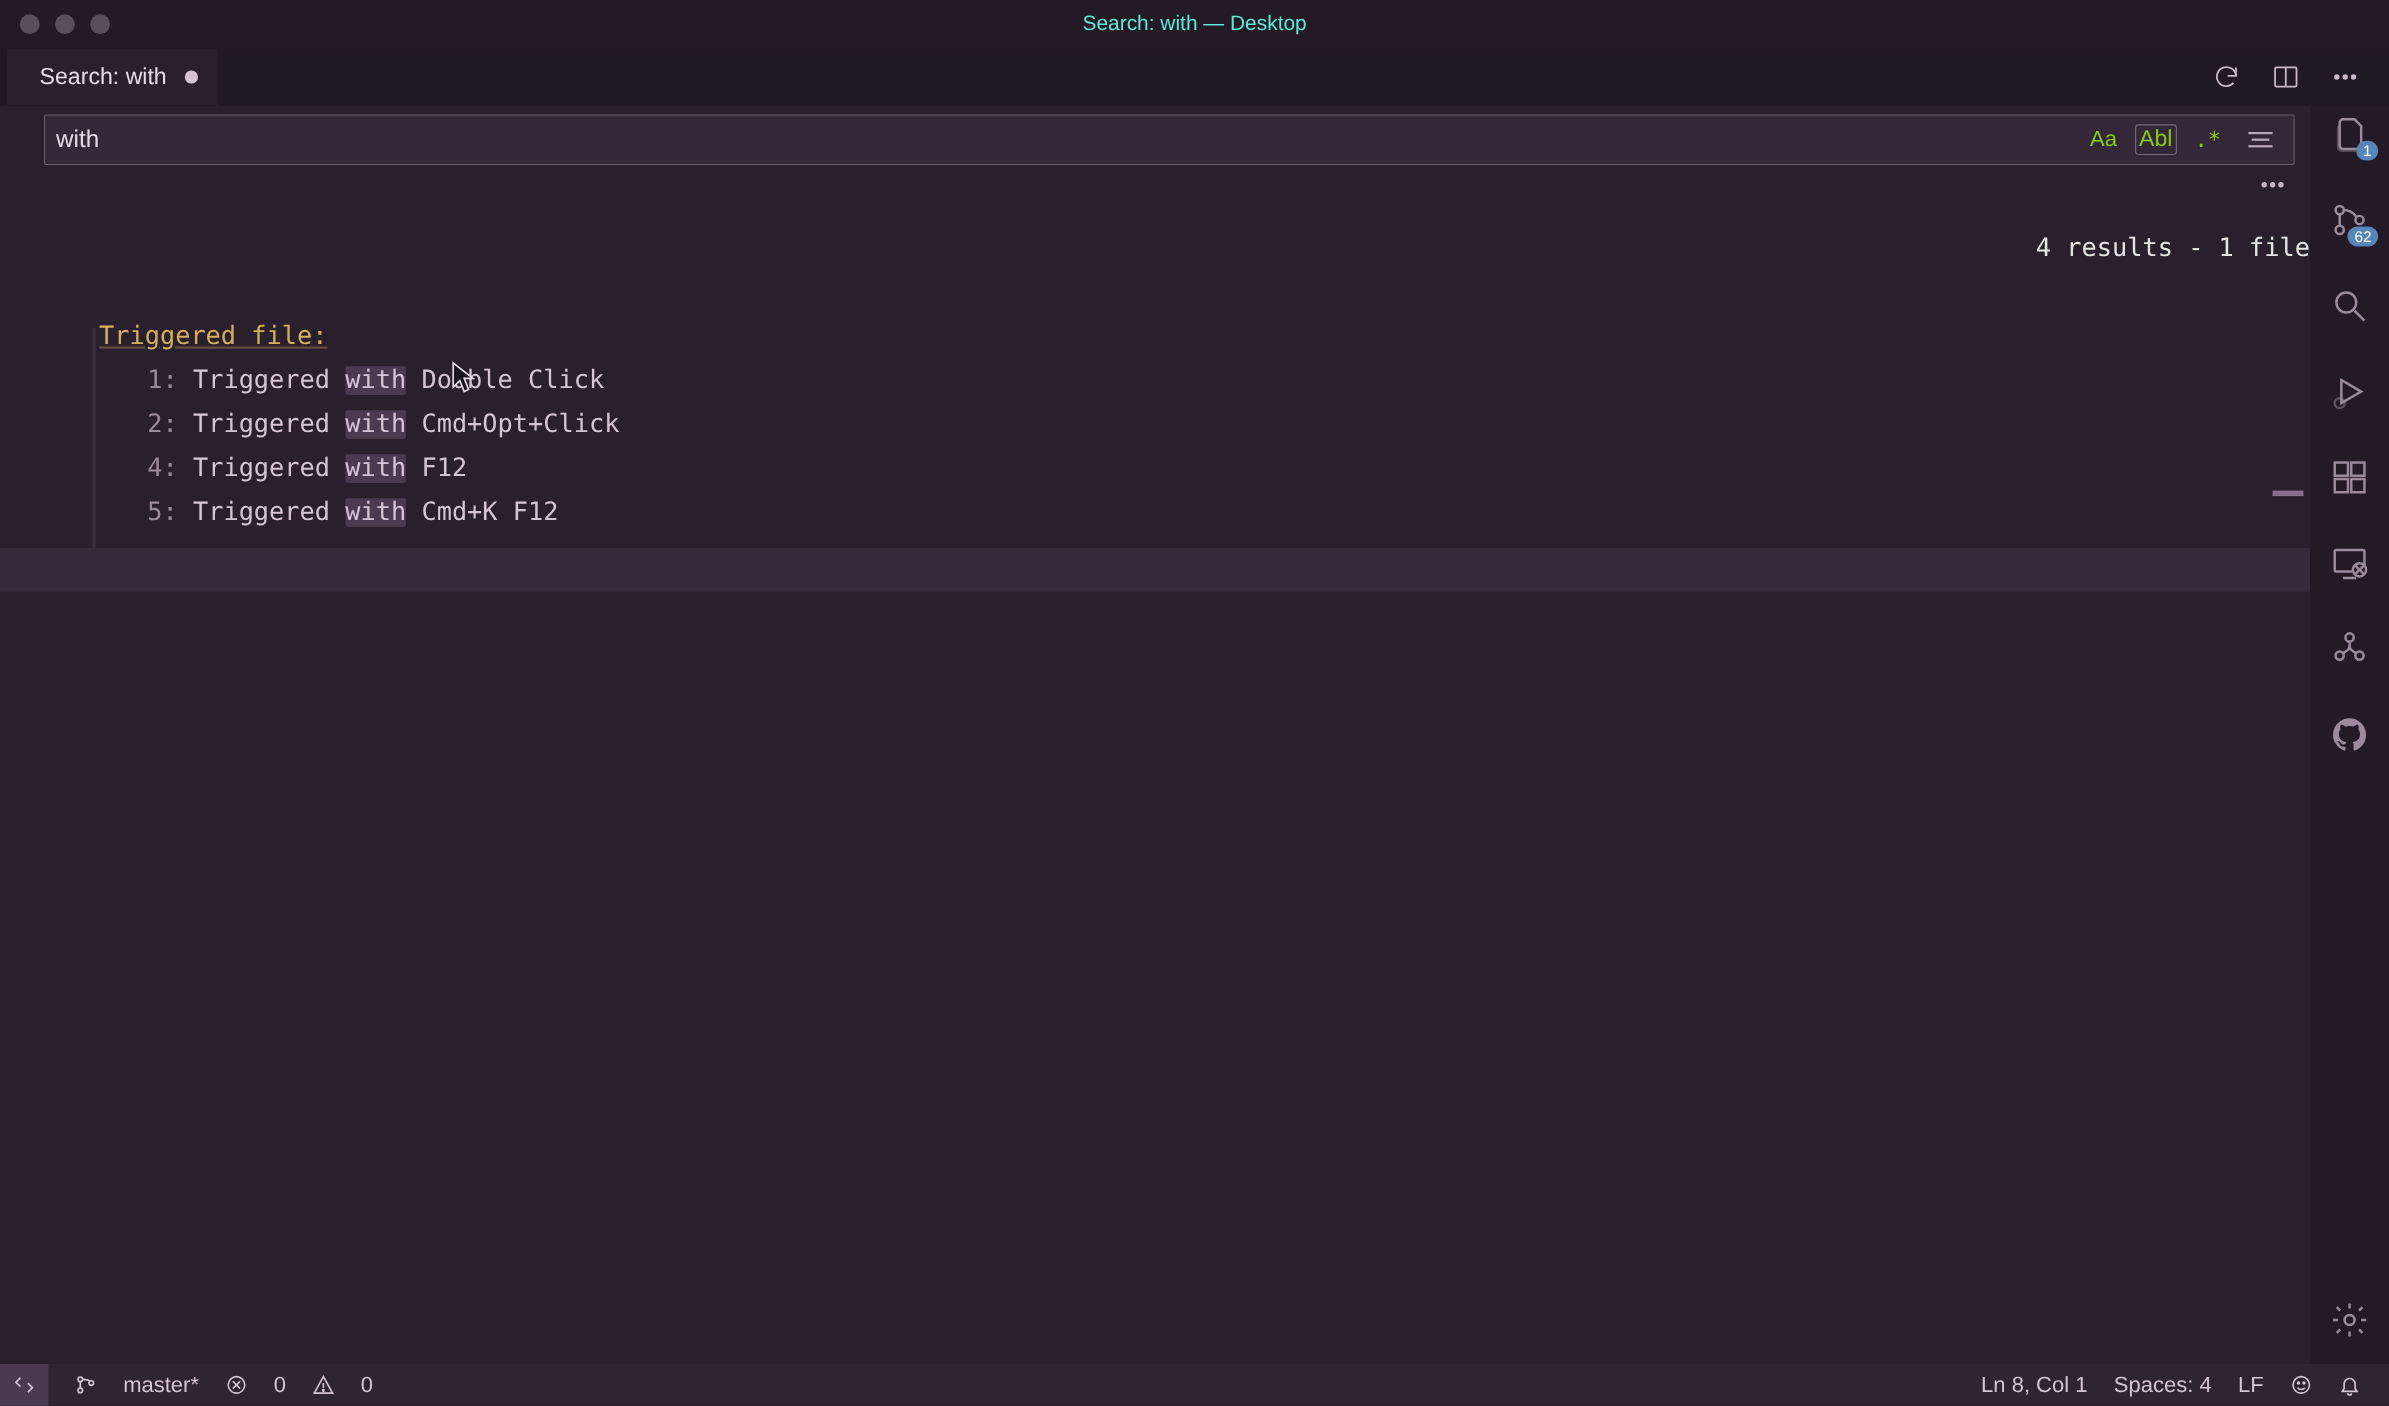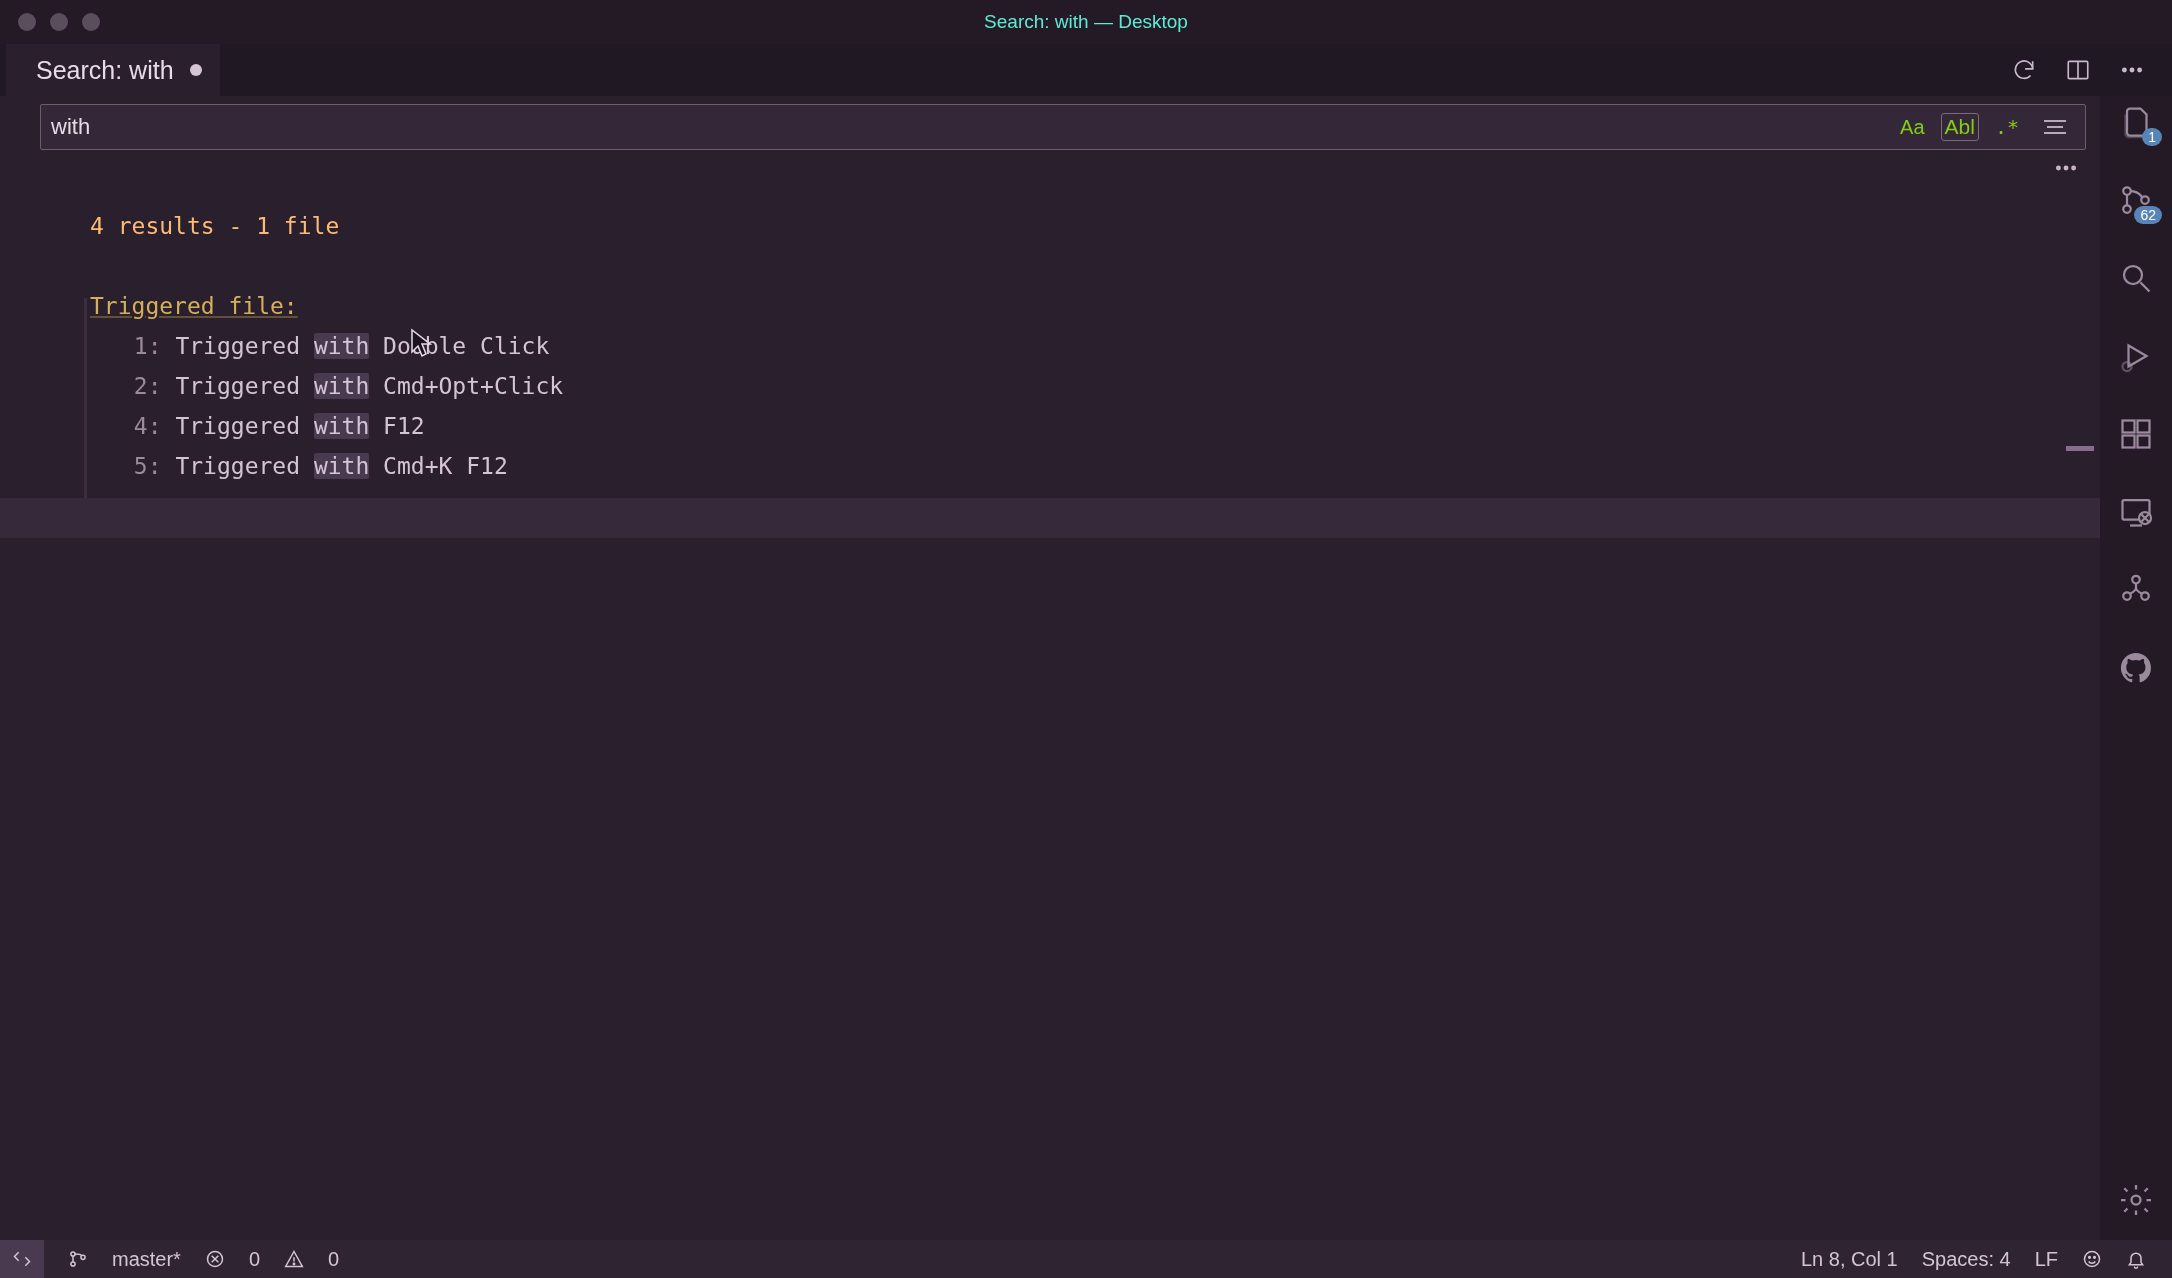--- a/index.html
+++ b/index.html
@@ -30,21 +30,21 @@
   align-items: stretch;
   background: #201822;
   padding-left: 6px;
 }
 .tab {
   display: flex;
   align-items: center;
   gap: 12px;
   padding: 0 18px;
   background: #2a1f2d;
-  font-size: 25px;
+  font-size: 21px;
   color: #e8dbe8;
 }
 .search-glyph { color: #c9b8cb; font-size: 18px; }
 .dirty-dot { width: 12px; height: 12px; border-radius: 50%; background: #d4c4d4; margin-left: 4px;}
 .tabrow-spacer { flex: 1; }
 .tabrow-actions { display: flex; align-items: center; gap: 26px; padding-right: 26px; color: #c9b8cb; }
 .icon-btn { width: 28px; height: 28px; display: flex; align-items: center; justify-content: center; cursor: pointer; }
 .icon-btn svg { width: 26px; height: 26px; stroke: #c9b8cb; fill: none; stroke-width: 1.5; }
 .main-row { flex: 1; display: flex; min-height: 0; }
 .editor-col { flex: 1; display: flex; flex-direction: column; min-width: 0; }
@@ -74,21 +74,21 @@
 .ellipsis-row { display:flex; justify-content:flex-end; padding: 4px 20px 0 0; color:#b8a8ba; font-size: 22px;}
 .results-area {
   flex: 1;
   padding: 24px 0 0 0;
   font-family: "SF Mono", Menlo, Consolas, monospace;
   font-size: 23px;
   line-height: 40px;
   position: relative;
 }
 .gutter-indent2 { display:inline-block; width: 120px; }
-.summary { color: #fdba74; padding-left: 90px;}
+.summary { color: #e5e5e5; padding-left: 90px; text-align: right;}
 .filename { color: #d4b05a; text-decoration: underline; text-decoration-color: #d4b05a55; padding-left: 90px;}
 .result-line { white-space: pre; padding-left: 0;}
 .lineno { color: #9a8a9c; }
 .match { background: #4a3a50; border-radius: 2px; }
 .current-line { position: absolute; left: 0; right: 0; height: 40px; background: #362a3a; top: 316px; z-index: -1;}
 .line-prefix-bar { position:absolute; left: 84px; top: 116px; width: 3px; height: 200px; background: #3a2e3e; }
 .minimap-mark { position:absolute; right: 6px; top: 264px; width: 28px; height: 5px; background: #886e8c; }
 .cursor-img { position:absolute; left: 410px; top: 146px; font-size: 26px; color: #e8dbe8; pointer-events:none;}
 .activity-bar {
   width: 72px;

